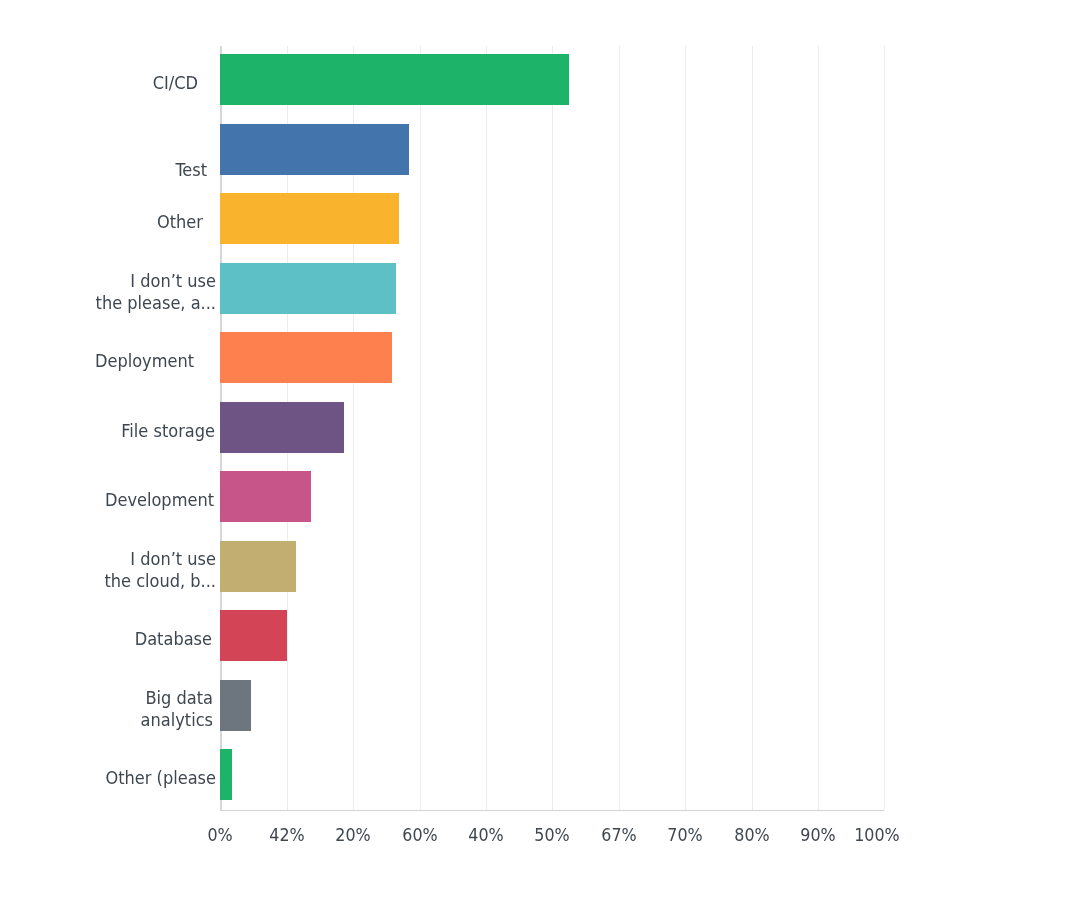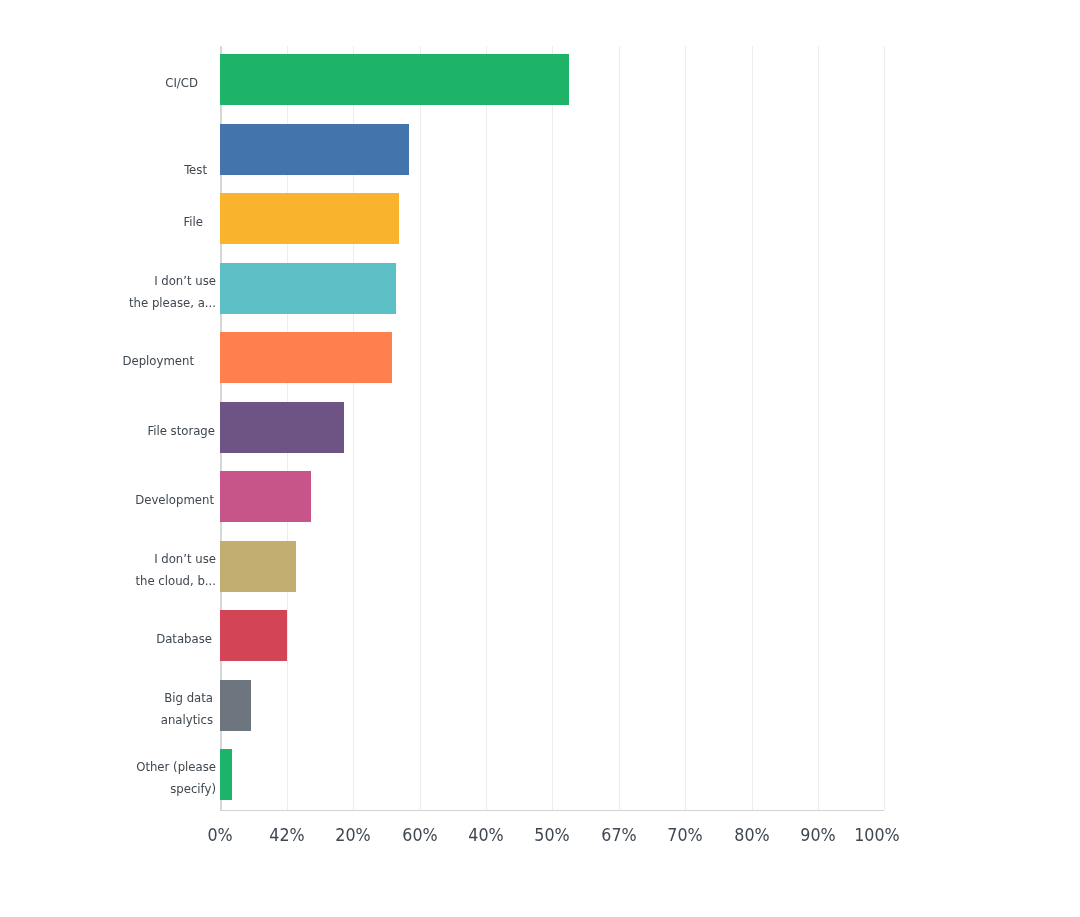--- a/index.html
+++ b/index.html
@@ -10,21 +10,21 @@
        -webkit-font-smoothing:antialiased;}
   #chart{position:relative;width:1080px;height:917px;background:#ffffff;}
   .grid-layer,.bars-layer,.ticks-layer{position:absolute;left:0;top:0;width:1080px;height:917px;}
   .gridline{position:absolute;top:45.7px;height:764.5px;width:1px;background:#ebeded;}
   .gridline.axis-y{background:#d6d8d8;width:1.4px;}
   .axis-x{position:absolute;height:1.4px;background:#d2d4d4;}
   .row{position:absolute;left:0;width:1080px;}
   .bar{position:absolute;left:220.3px;top:0;}
   .cat-label{position:absolute;width:180px;
              text-align:right;color:#3e4750;
-             font-size:13px;line-height:22.6px;
+             font-size:18px;line-height:22.6px;
              display:flex;flex-direction:column;justify-content:center;
              white-space:nowrap;}
   .cat-line{display:block;}
   .cat-label,.tick{will-change:transform;transform:translateZ(0);}
   .tick{position:absolute;text-align:center;color:#3e4750;font-size:17.7px;
         line-height:20px;top:824.5px;width:90px;}
 </style>
 </head>
 <body>
 
@@ -53,21 +53,21 @@
       <div class="bar" style="width:348.32px;height:50.90px;background:#1DB46A"></div>
     </div>
     <div class="row" style="top:123.71px;height:50.90px">
       <div class="cat-label" style="left:26.60px;top:21px;height:50.90px">
           <span class="cat-line">Test</span>
         </div>
       <div class="bar" style="width:189.07px;height:50.90px;background:#4474AC"></div>
     </div>
     <div class="row" style="top:193.22px;height:50.90px">
       <div class="cat-label" style="left:23.30px;top:4.1px;height:50.90px">
-          <span class="cat-line">File</span>
+          <span class="cat-line">Other</span>
         </div>
       <div class="bar" style="width:178.97px;height:50.90px;background:#F9B32C"></div>
     </div>
     <div class="row" style="top:262.73px;height:50.90px">
       <div class="cat-label" style="left:35.70px;top:4.1px;height:50.90px">
           <span class="cat-line">I don’t use</span>
           <span class="cat-line">the please, a...</span>
         </div>
       <div class="bar" style="width:175.92px;height:50.90px;background:#5EC0C7"></div>
     </div>
@@ -105,21 +105,20 @@
     <div class="row" style="top:679.79px;height:50.90px">
       <div class="cat-label" style="left:33.00px;top:4.1px;height:50.90px">
           <span class="cat-line">Big data</span>
           <span class="cat-line">analytics</span>
         </div>
       <div class="bar" style="width:30.68px;height:50.90px;background:#6D757F"></div>
     </div>
     <div class="row" style="top:749.30px;height:50.90px">
       <div class="cat-label" style="left:35.70px;top:4.1px;height:50.90px">
           <span class="cat-line">Other (please</span>
-          <span class="cat-line">specify)</span>
         </div>
       <div class="bar" style="width:11.89px;height:50.90px;background:#1DB46A"></div>
     </div>
   </div>
 
   <div class="ticks-layer">
     <div class="tick" style="left:175.30px">0%</div>
     <div class="tick" style="left:241.71px">42%</div>
     <div class="tick" style="left:308.12px">20%</div>
     <div class="tick" style="left:374.53px">60%</div>

